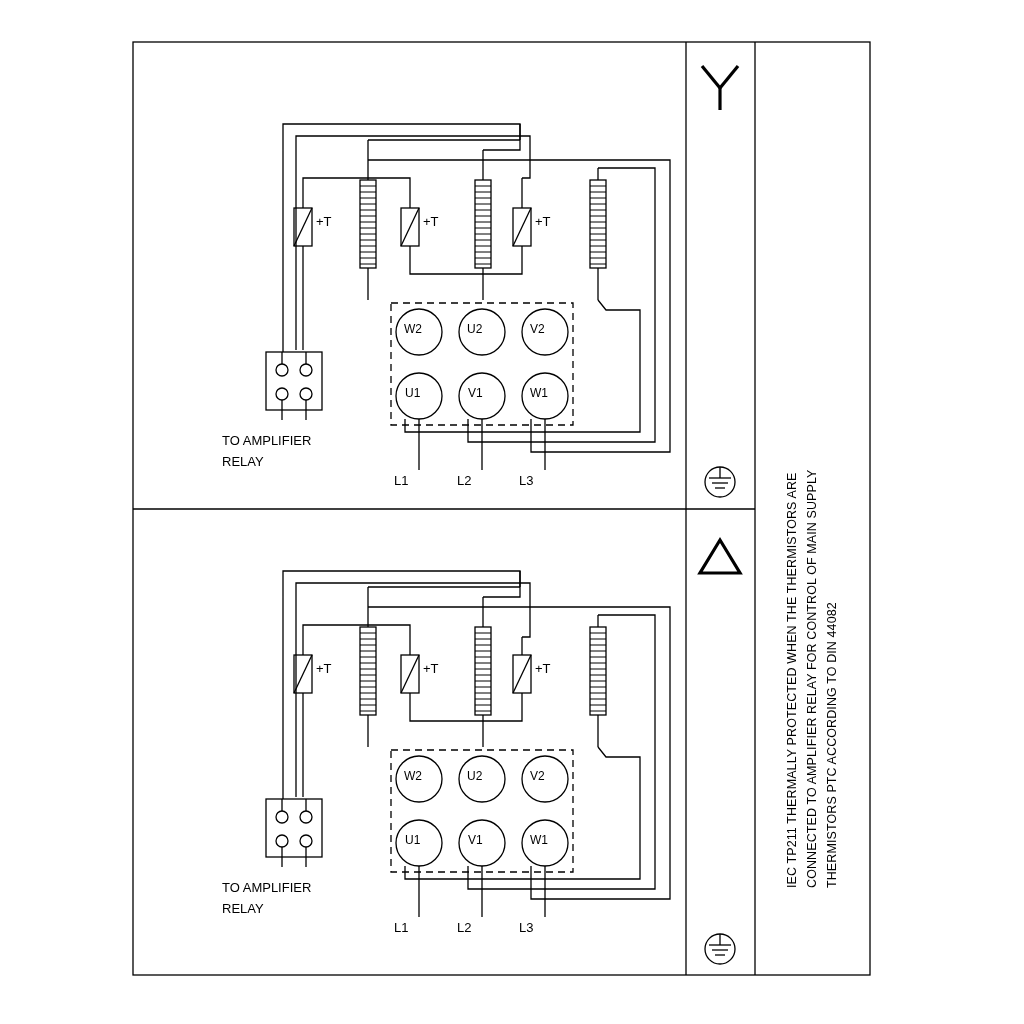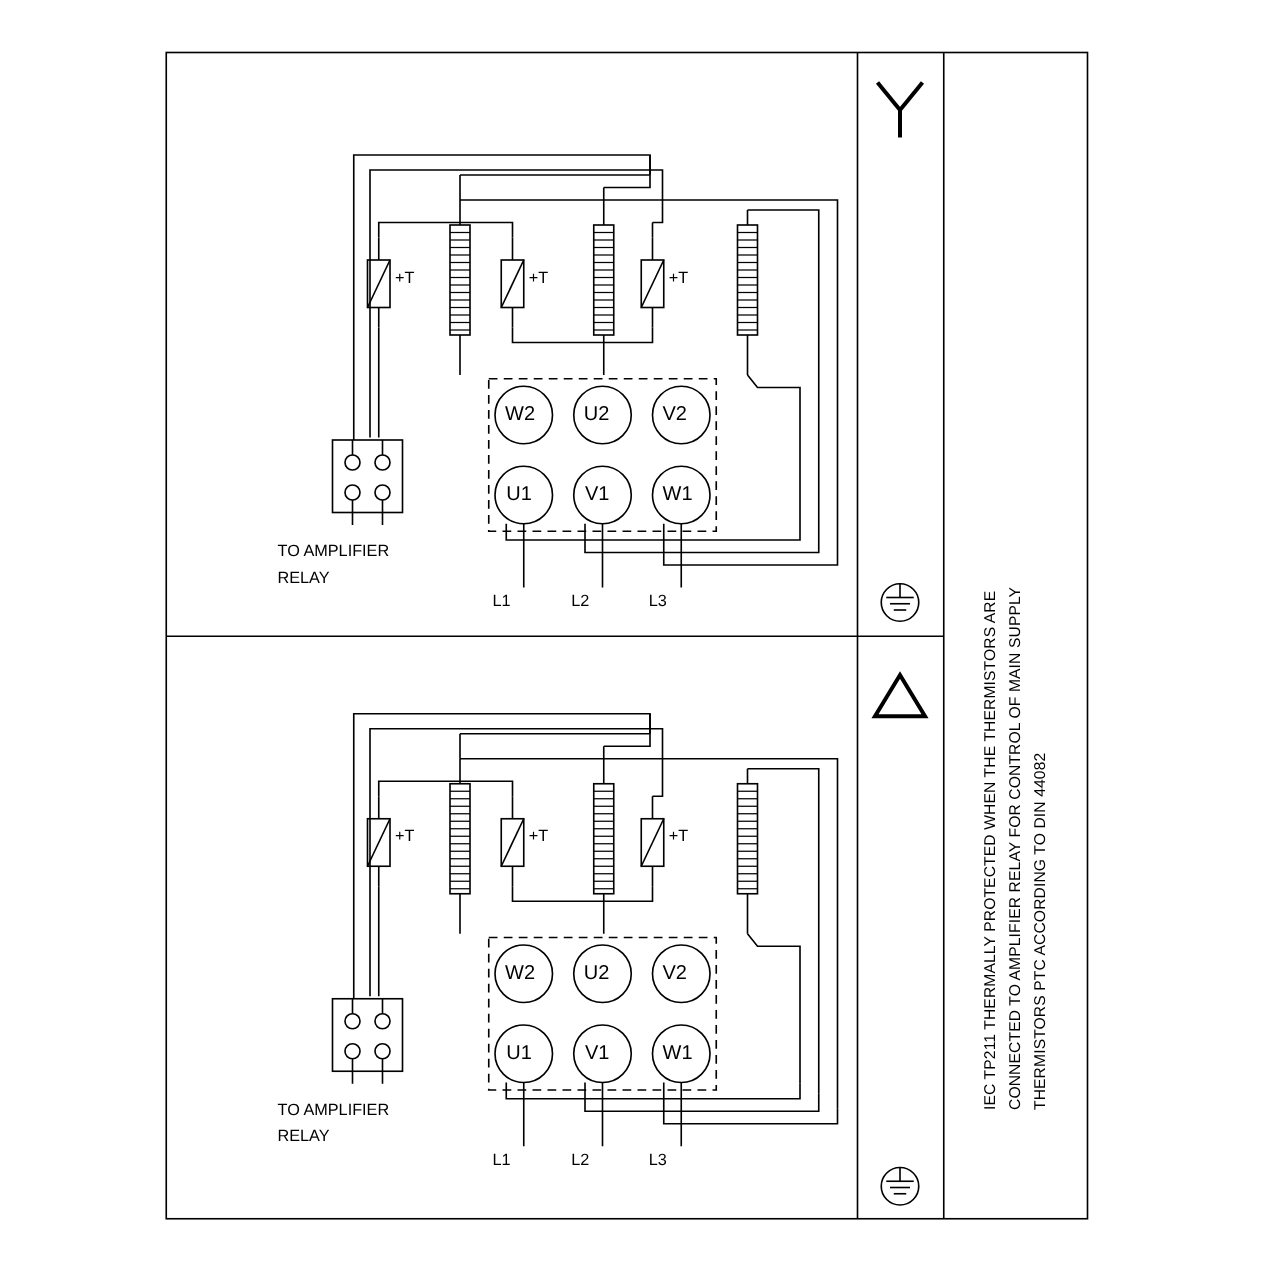--- a/index.html
+++ b/index.html
@@ -28,21 +28,21 @@
   }
   .txt {
     position: absolute;
     font-family: "Liberation Sans", sans-serif;
     font-size: 13px;
     color: #000;
     white-space: pre;
     line-height: 1.25;
   }
   .txt.term {
-    font-size: 16px;
+    font-size: 12px;
   }
   .vert-text {
     position: absolute;
     transform-origin: 0 0;
     transform: rotate(-90deg);
     font-size: 12.5px;
     white-space: pre;
     letter-spacing: 0.1px;
   }
 </style>

